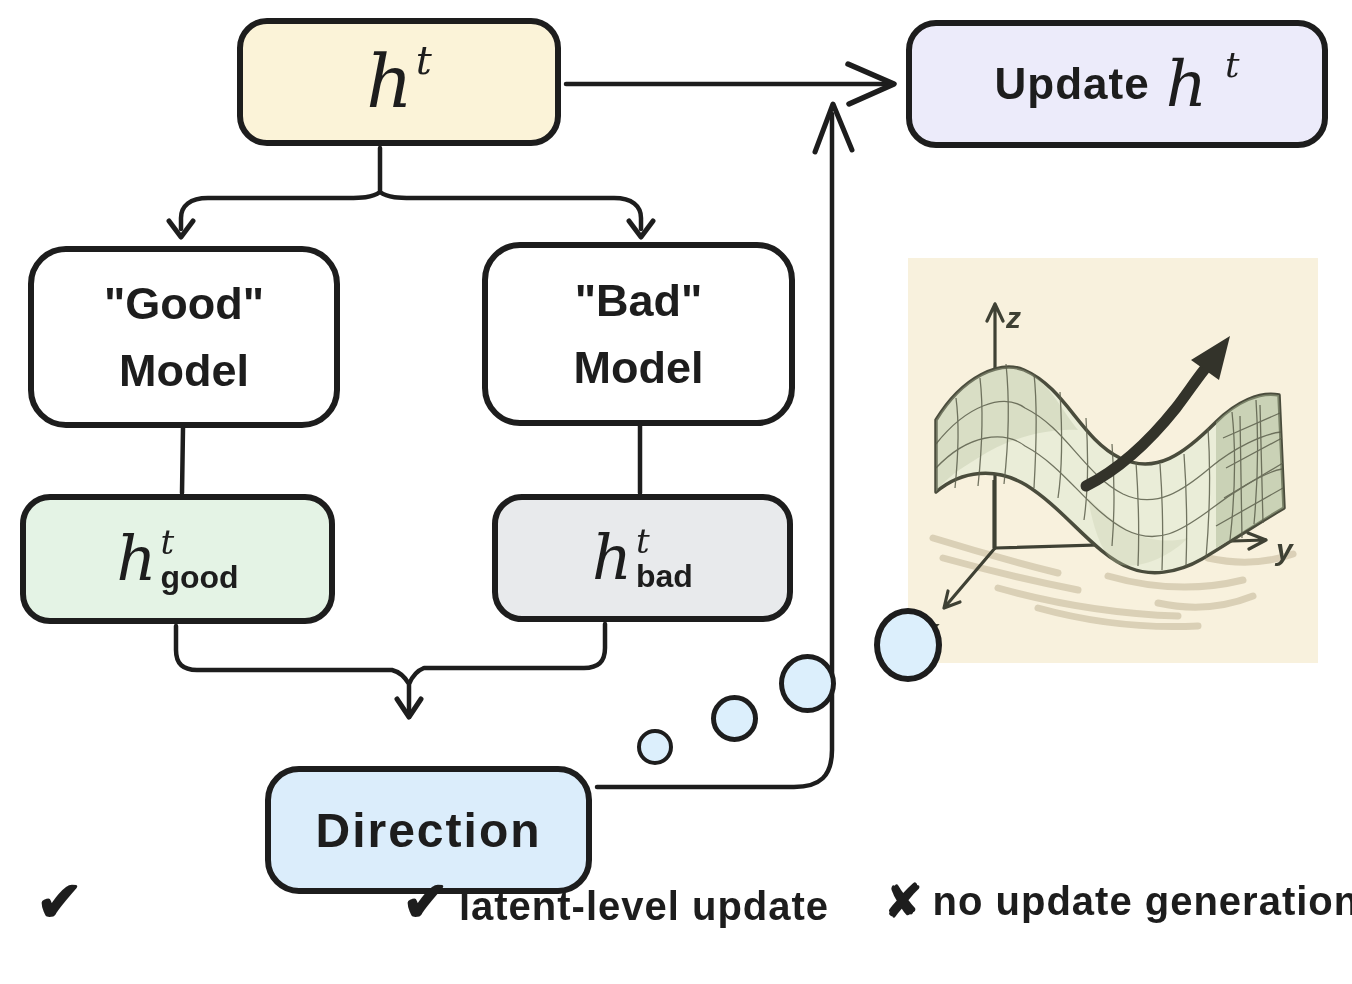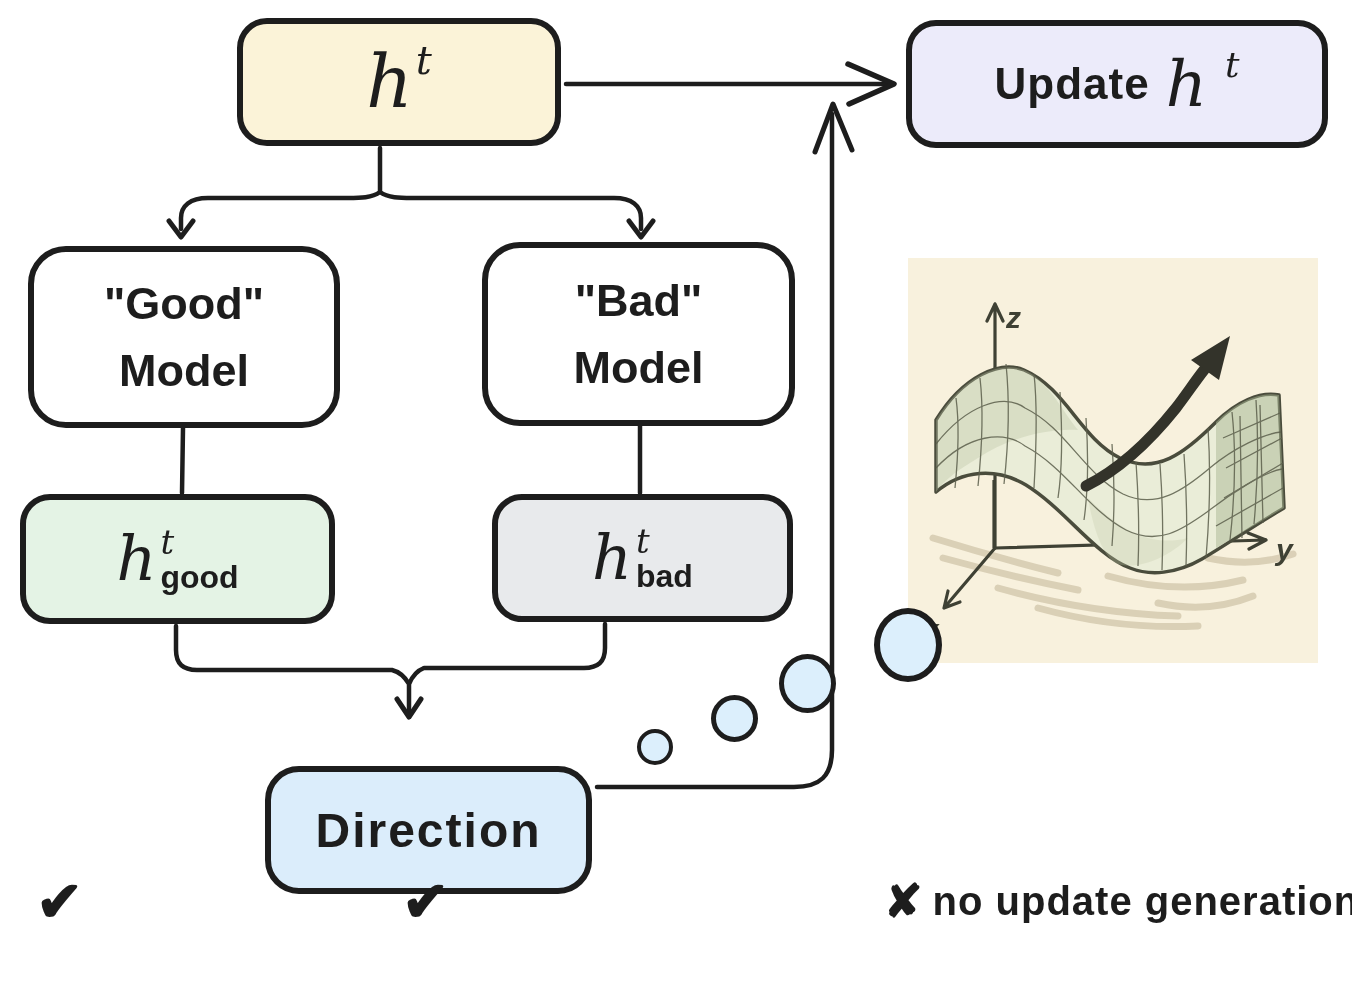--- a/index.html
+++ b/index.html
@@ -181,19 +181,20 @@
   <div class="bubble" id="bubble-1"></div>
   <div class="bubble" id="bubble-2"></div>
   <div class="bubble" id="bubble-3"></div>
   <div class="bubble" id="bubble-4"></div>
 
   <div class="feature" id="feature-1">
     <span class="glyph-check">✔</span>
   </div>
   <div class="feature" id="feature-2">
     <span class="glyph-check">✔</span>
+    <span class="text">latent-level update</span>
   </div>
   <div class="feature" id="feature-3">
     <span class="glyph-cross">✘</span>
     <span class="text">no update generation</span>
   </div>
 
 </div>
 
 </body></html>

